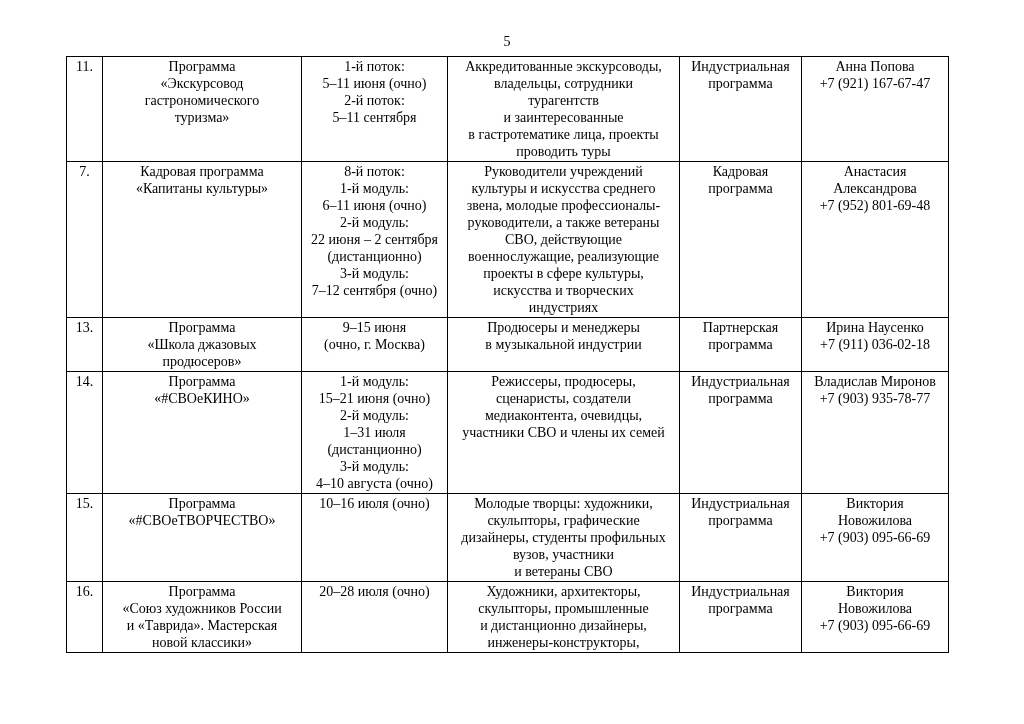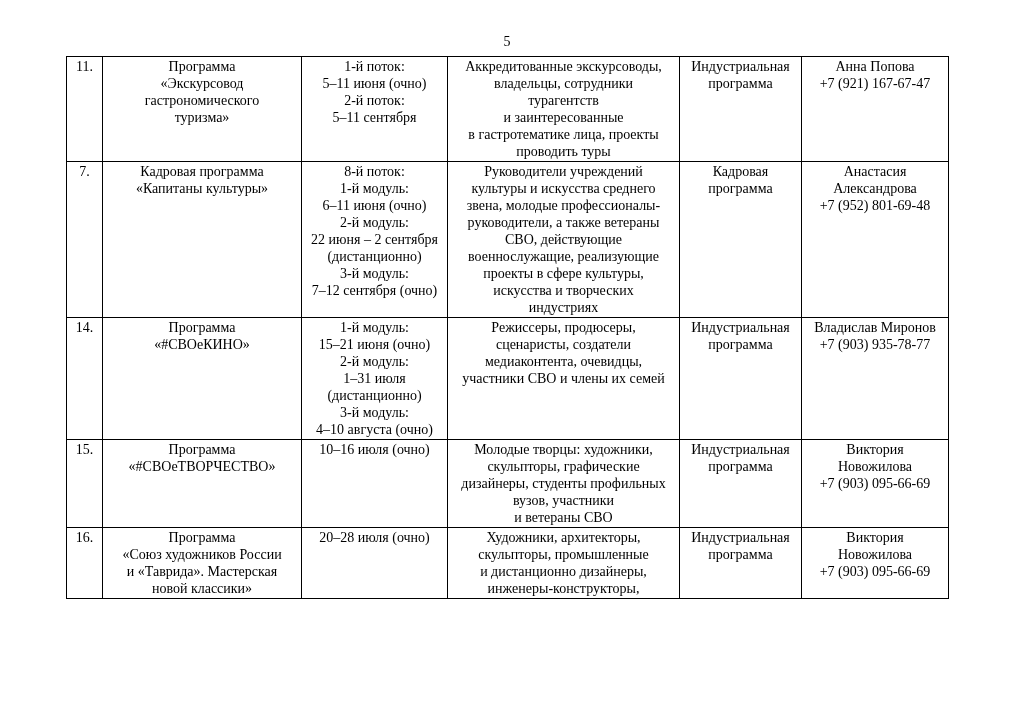--- a/index.html
+++ b/index.html
@@ -100,20 +100,34 @@
 проекты в сфере культуры,
 искусства и творческих
 индустриях</td>
         <td>Кадровая
 программа</td>
         <td>Анастасия
 Александрова
 +7 (952) 801-69-48</td>
       </tr>
       <tr>
+        <td class="c-num">13.</td>
+        <td>Программа
+«Школа джазовых
+продюсеров»</td>
+        <td>9–15 июня
+(очно, г. Москва)</td>
+        <td>Продюсеры и менеджеры
+в музыкальной индустрии</td>
+        <td>Партнерская
+программа</td>
+        <td>Ирина Наусенко
++7 (911) 036-02-18</td>
+      </tr>
+      <tr>
         <td class="c-num">14.</td>
         <td>Программа
 «#СВОеКИНО»</td>
         <td>1-й модуль:
 15–21 июня (очно)
 2-й модуль:
 1–31 июля
 (дистанционно)
 3-й модуль:
 4–10 августа (очно)</td>

